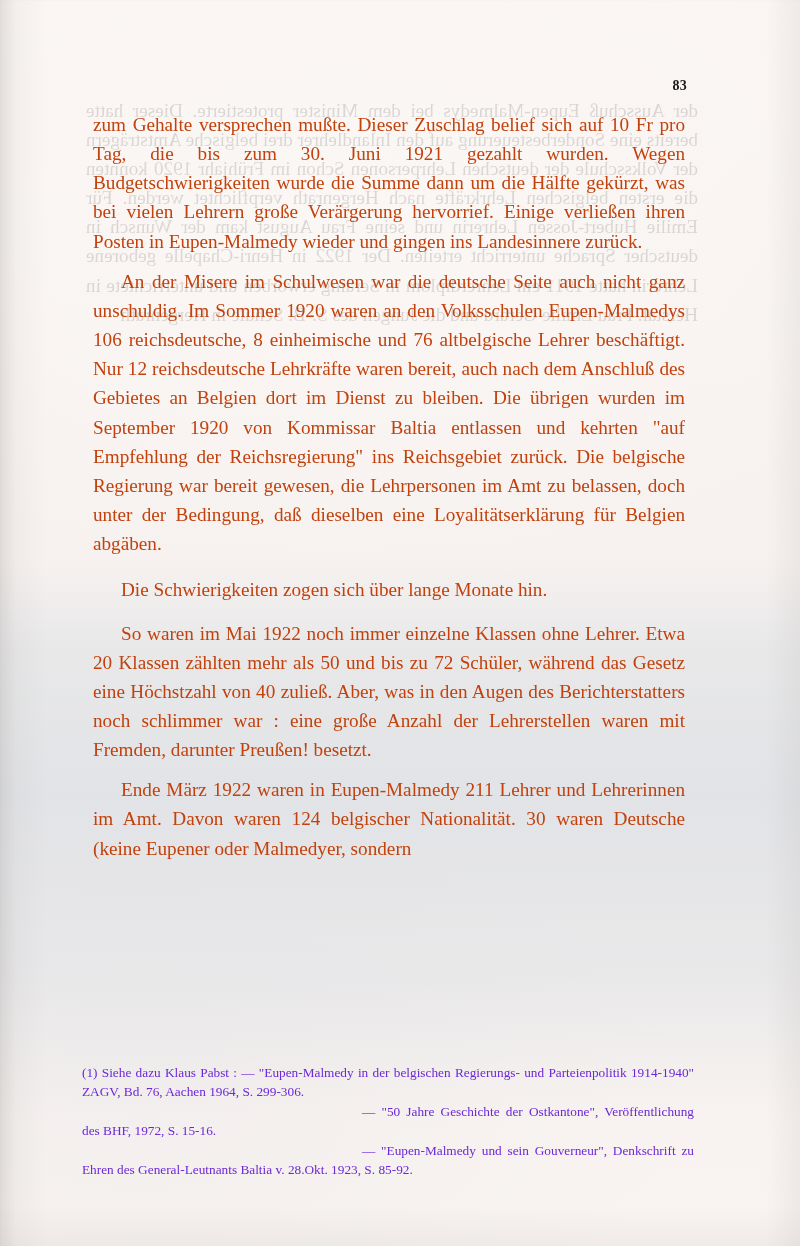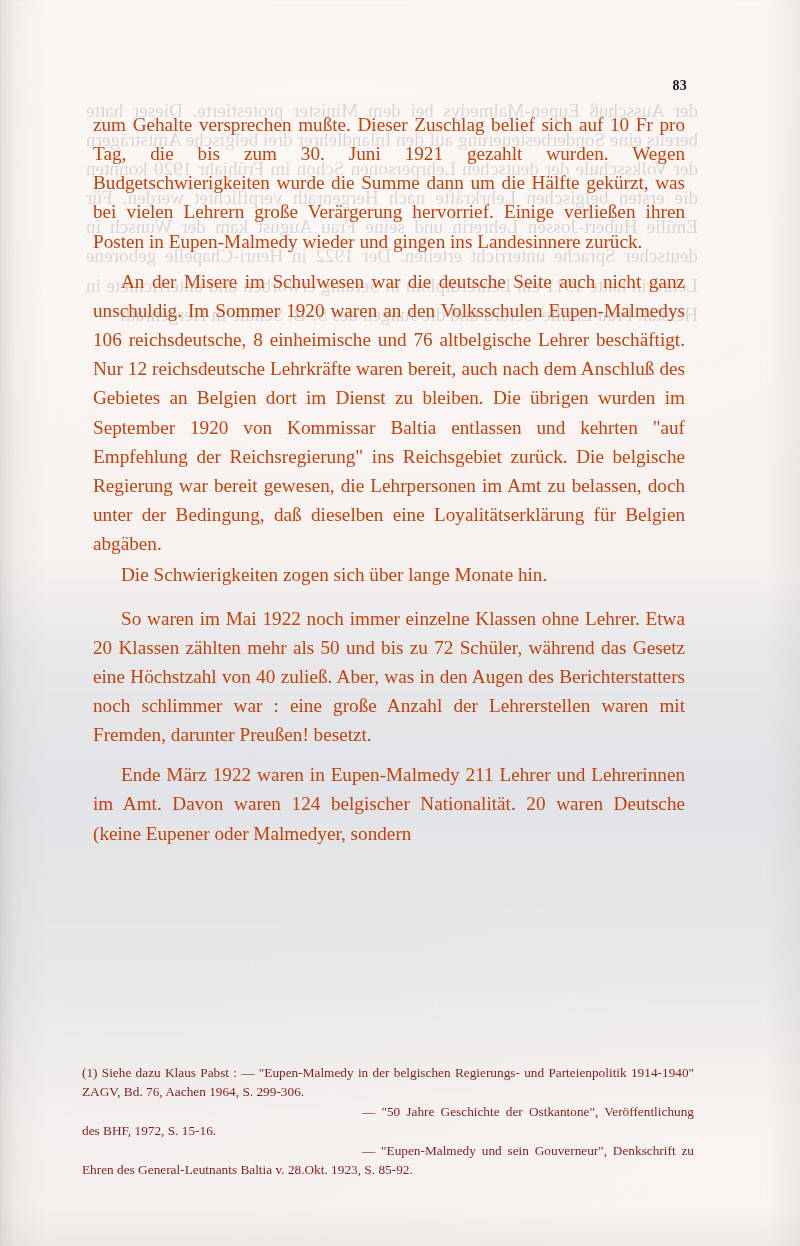--- a/index.html
+++ b/index.html
@@ -121,33 +121,33 @@
     text-indent: 28px;
   }
   #body-text p.lead {
     text-indent: 0;
   }
   #body-text p + p {
     margin-top: 11px;
   }
   
   #body-text p.tight {
-    margin-top: 2px;
+    margin-top: 17px;
   }
   #body-text p.tight + p {
     margin-top: 14px;
   }
 
   
   #footnote {
     position: absolute;
     left: 82px;
     top: 1063px;
     width: 612px;
-    color: #7f1d1d;
+    color: #6d28d9;
     font-size: 13.3px;
     line-height: 19.1px;
     text-align: justify;
   }
   #footnote .fn-entry {
     margin: 0;
   }
   #footnote .fn-entry + .fn-entry {
     margin-top: 1px;
   }
@@ -174,21 +174,21 @@
 
   <div id="content">
 
     <div class="folio ink">83</div>
 
     <div id="body-text" class="ink">
       <p class="lead">zum Gehalte versprechen mußte. Dieser Zuschlag belief sich auf 10 Fr pro Tag, die bis zum 30. Juni 1921 gezahlt wurden. Wegen Budgetschwierigkeiten wurde die Summe dann um die Hälfte gekürzt, was bei vielen Lehrern große Verärgerung hervorrief. Einige verließen ihren Posten in Eupen-Malmedy wieder und gingen ins Landesinnere zurück.</p>
       <p>An der Misere im Schulwesen war die deutsche Seite auch nicht ganz unschuldig. Im Sommer 1920 waren an den Volksschulen Eupen-Malmedys 106 reichsdeutsche, 8 einheimische und 76 altbelgische Lehrer beschäftigt. Nur 12 reichsdeutsche Lehrkräfte waren bereit, auch nach dem Anschluß des Gebietes an Belgien dort im Dienst zu bleiben. Die übrigen wurden im September 1920 von Kommissar Baltia entlassen und kehrten "auf Empfehlung der Reichsregierung" ins Reichsgebiet zurück. Die belgische Regierung war bereit gewesen, die Lehrpersonen im Amt zu belassen, doch unter der Bedingung, daß dieselben eine Loyalitätserklärung für Belgien abgäben.</p>
       <p class="tight">Die Schwierigkeiten zogen sich über lange Monate hin.</p>
       <p>So waren im Mai 1922 noch immer einzelne Klassen ohne Lehrer. Etwa 20 Klassen zählten mehr als 50 und bis zu 72 Schüler, während das Gesetz eine Höchstzahl von 40 zuließ. Aber, was in den Augen des Berichterstatters noch schlimmer war : eine große Anzahl der Lehrerstellen waren mit Fremden, darunter Preußen! besetzt.</p>
-      <p>Ende März 1922 waren in Eupen-Malmedy 211 Lehrer und Lehrerinnen im Amt. Davon waren 124 belgischer Nationalität. 20 waren Deutsche (keine Eupener oder Malmedyer, sondern</p>
+      <p>Ende März 1922 waren in Eupen-Malmedy 211 Lehrer und Lehrerinnen im Amt. Davon waren 124 belgischer Nationalität. 30 waren Deutsche (keine Eupener oder Malmedyer, sondern</p>
     </div>
 
     <div id="footnote" class="ink">
       <p class="fn-entry">(1) Siehe dazu Klaus Pabst : — "Eupen-Malmedy in der belgischen Regierungs- und Parteienpolitik 1914-1940" ZAGV, Bd. 76, Aachen 1964, S. 299-306.</p>
       <p class="fn-entry"><span class="fn-dash-indent"></span><span>— "50 Jahre Geschichte der Ostkantone", Veröffentlichung des BHF, 1972, S. 15-16.</span></p>
       <p class="fn-entry"><span class="fn-dash-indent"></span><span>— "Eupen-Malmedy und sein Gouverneur", Denkschrift zu Ehren des General-Leutnants Baltia v. 28.Okt. 1923, S. 85-92.</span></p>
     </div>
 
   </div>
 </div>

